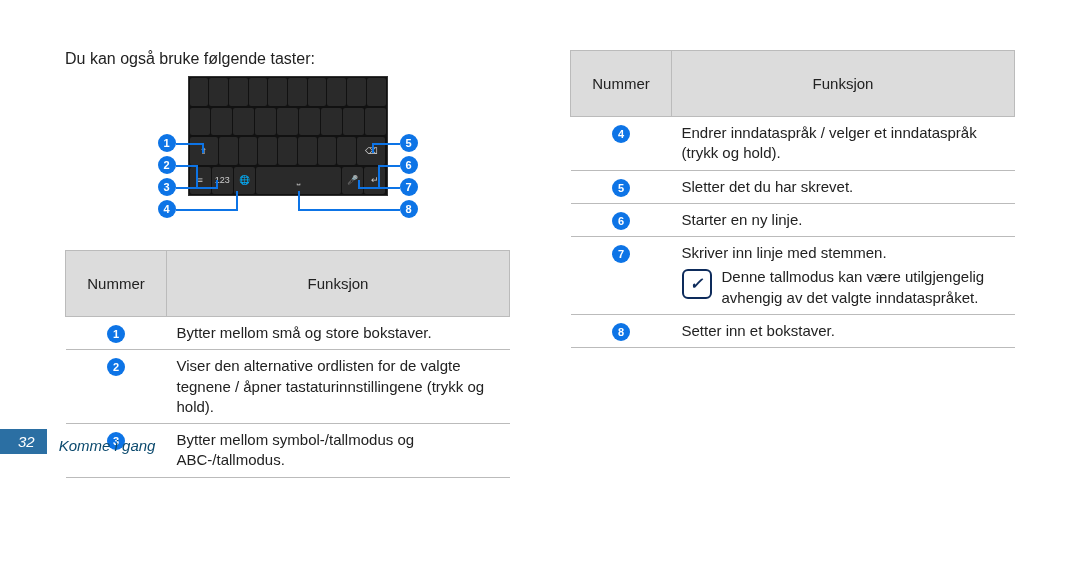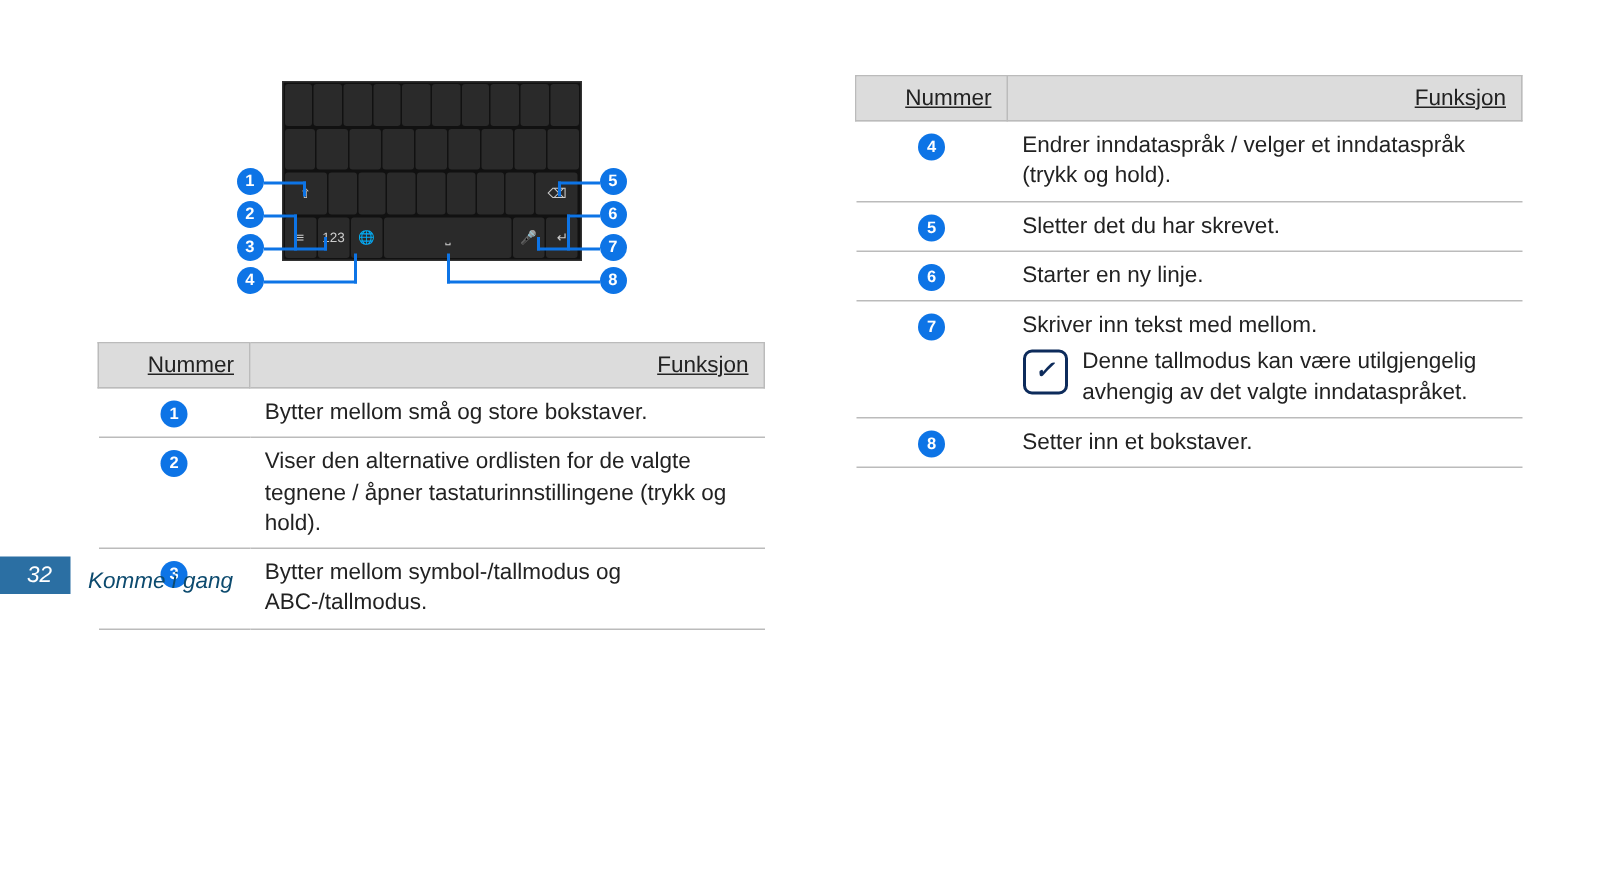--- a/index.html
+++ b/index.html
@@ -83,25 +83,24 @@
   .lead.h { height: 2px; }
   .lead.v { width: 2px; }
 
   table.func {
     width: 100%;
     border-collapse: collapse;
     font-size: 15px;
   }
   table.func th {
     background: #dcdcdc;
-    text-align: right;
+    text-align: center;
     font-weight: normal;
-    padding: 6px 10px;
+    padding: 24px 10px;
     border: 1px solid #bbb;
-    text-decoration: underline;
   }
   table.func td {
     padding: 6px 10px;
     border-top: 1px solid #bbb;
     border-bottom: 1px solid #bbb;
     vertical-align: top;
     line-height: 1.35;
   }
   .col-num { width: 80px; text-align: center; }
   .badge {
@@ -163,20 +162,21 @@
     position: relative;
     width: 1080px;
     height: 0;
   }
 </style>
 </head>
 <body>
 
 <div class="page">
   <div class="col">
+    <div class="intro">Du kan også bruke følgende taster:</div>
 
     <div class="kb-wrap">
       <div class="kb-assembly">
         <div class="keyboard">
           <div class="kb-row">
             <div class="key"></div>
               <div class="key"></div>
               <div class="key"></div>
               <div class="key"></div>
               <div class="key"></div>
@@ -291,21 +291,21 @@
         <td class="col-num"><span class="badge">5</span></td>
         <td>Sletter det du har skrevet.</td>
       </tr>
       <tr>
         <td class="col-num"><span class="badge">6</span></td>
         <td>Starter en ny linje.</td>
       </tr>
       <tr>
         <td class="col-num"><span class="badge">7</span></td>
         <td>
-          <div>Skriver inn tekst med mellom.</div>
+          <div>Skriver inn linje med stemmen.</div>
           <div class="note-row">
             <div class="note-icon">
                   <span class="note-icon-inner">✓</span>
                 </div>
             <div>Denne tallmodus kan være utilgjengelig avhengig av det valgte inndataspråket.</div>
           </div>
         </td>
       </tr>
       <tr>
         <td class="col-num"><span class="badge">8</span></td>

